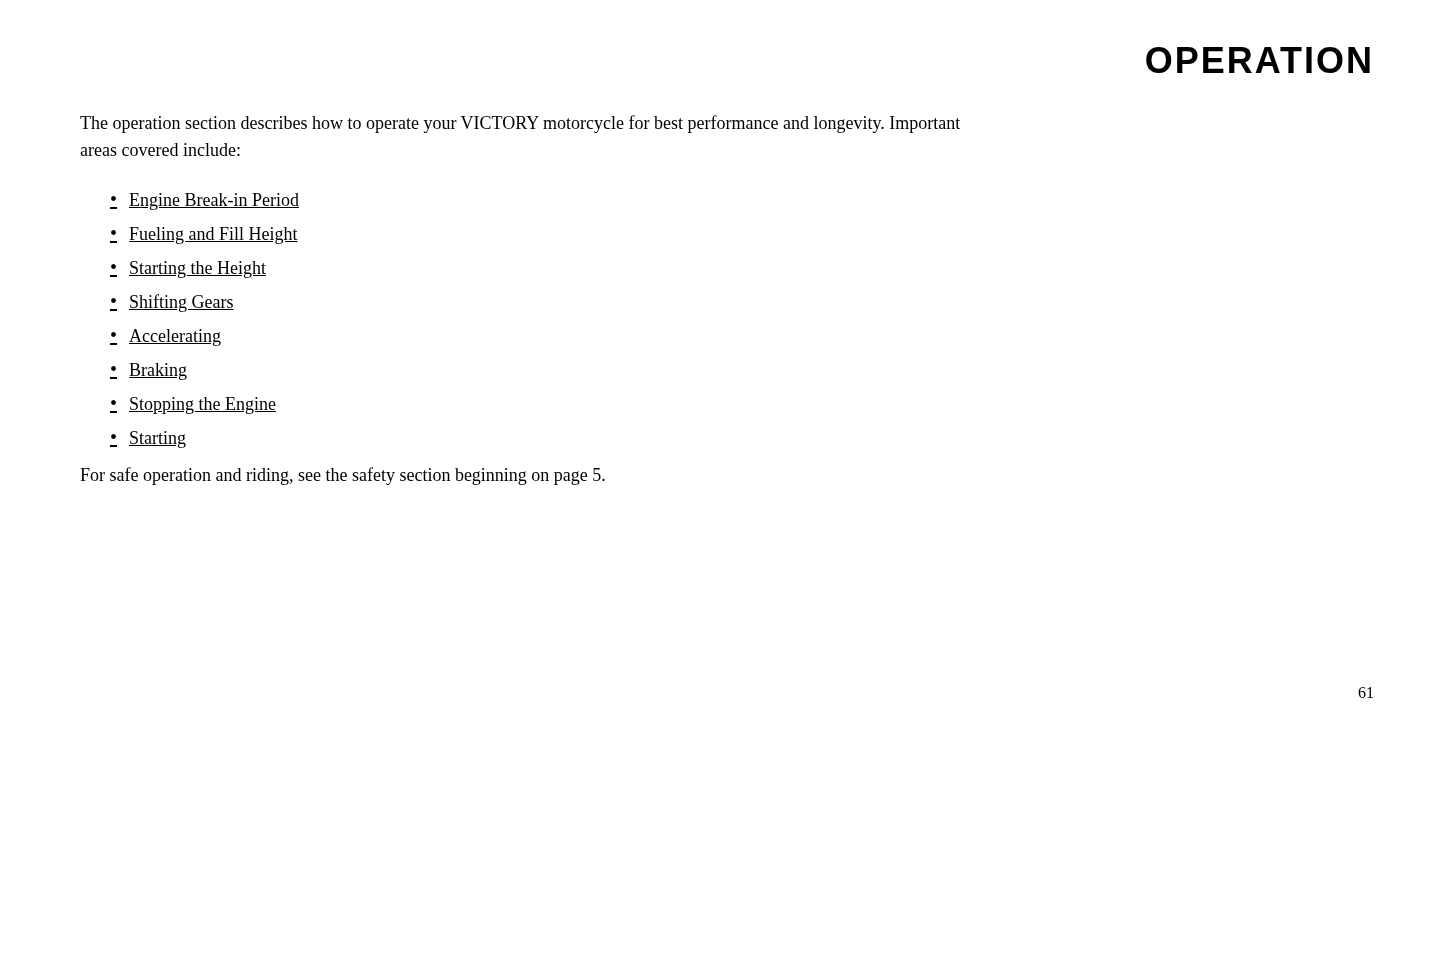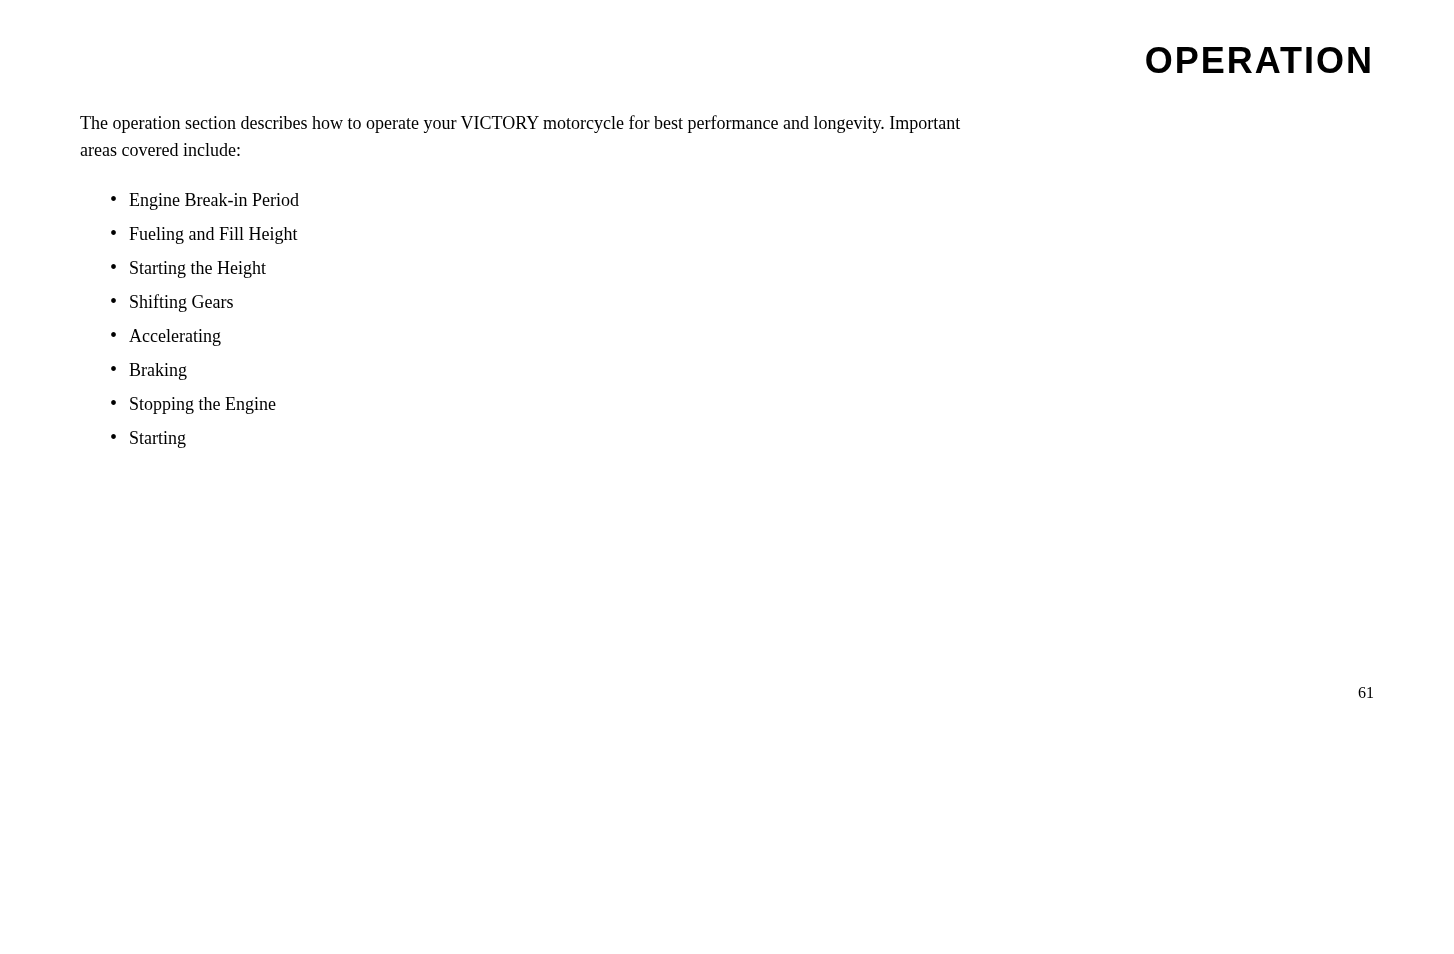--- a/index.html
+++ b/index.html
@@ -39,20 +39,21 @@
       font-size: 18px;
       line-height: 1.5;
       margin-bottom: 18px;
       max-width: 900px;
     }
 
     .bullet-list {
       list-style: none;
       margin-bottom: 5px;
       padding-left: 30px;
+      text-decoration: underline;
     }
 
     .bullet-list li {
       font-size: 18px;
       line-height: 1.7;
       display: flex;
       align-items: baseline;
       gap: 12px;
     }
 
@@ -91,16 +92,17 @@
   <li>Engine Break-in Period</li>
       <li>Fueling and Fill Height</li>
       <li>Starting the Height</li>
       <li>Shifting Gears</li>
       <li>Accelerating</li>
       <li>Braking</li>
       <li>Stopping the Engine</li>
       <li>Starting</li>
     </ul>
 
+  <p class="footer-text">For safe operation and riding, see the safety section beginning on page 5.</p>
 
   <div class="page-number">61</div>
 
 </div>
 
 </body></html>

